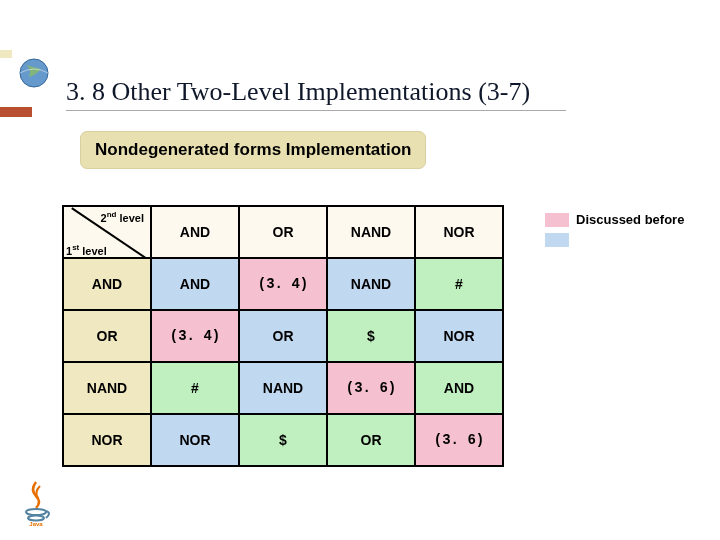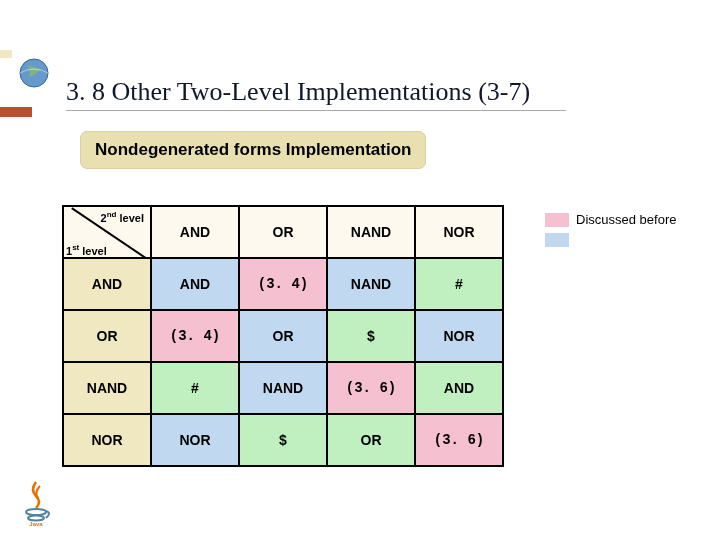--- a/index.html
+++ b/index.html
@@ -132,21 +132,21 @@
   }
   .legend-sw {
     display: inline-block;
     width: 24px;
     height: 14px;
     margin-right: 7px;
   }
   .lg-pink { background: #f5c0d0; }
   .lg-blue { background: #c0d8f0; }
   .lg-green { background: #c0f0c0; }
-  .legend-txt { font-weight: normal; white-space: nowrap; }
+  .legend-txt { font-weight: bold; white-space: nowrap; }
   
   .java-logo {
     position: absolute;
     bottom: 14px;
     left: 18px;
     width: 36px;
     height: 48px;
   }
 </style>
 </head>

